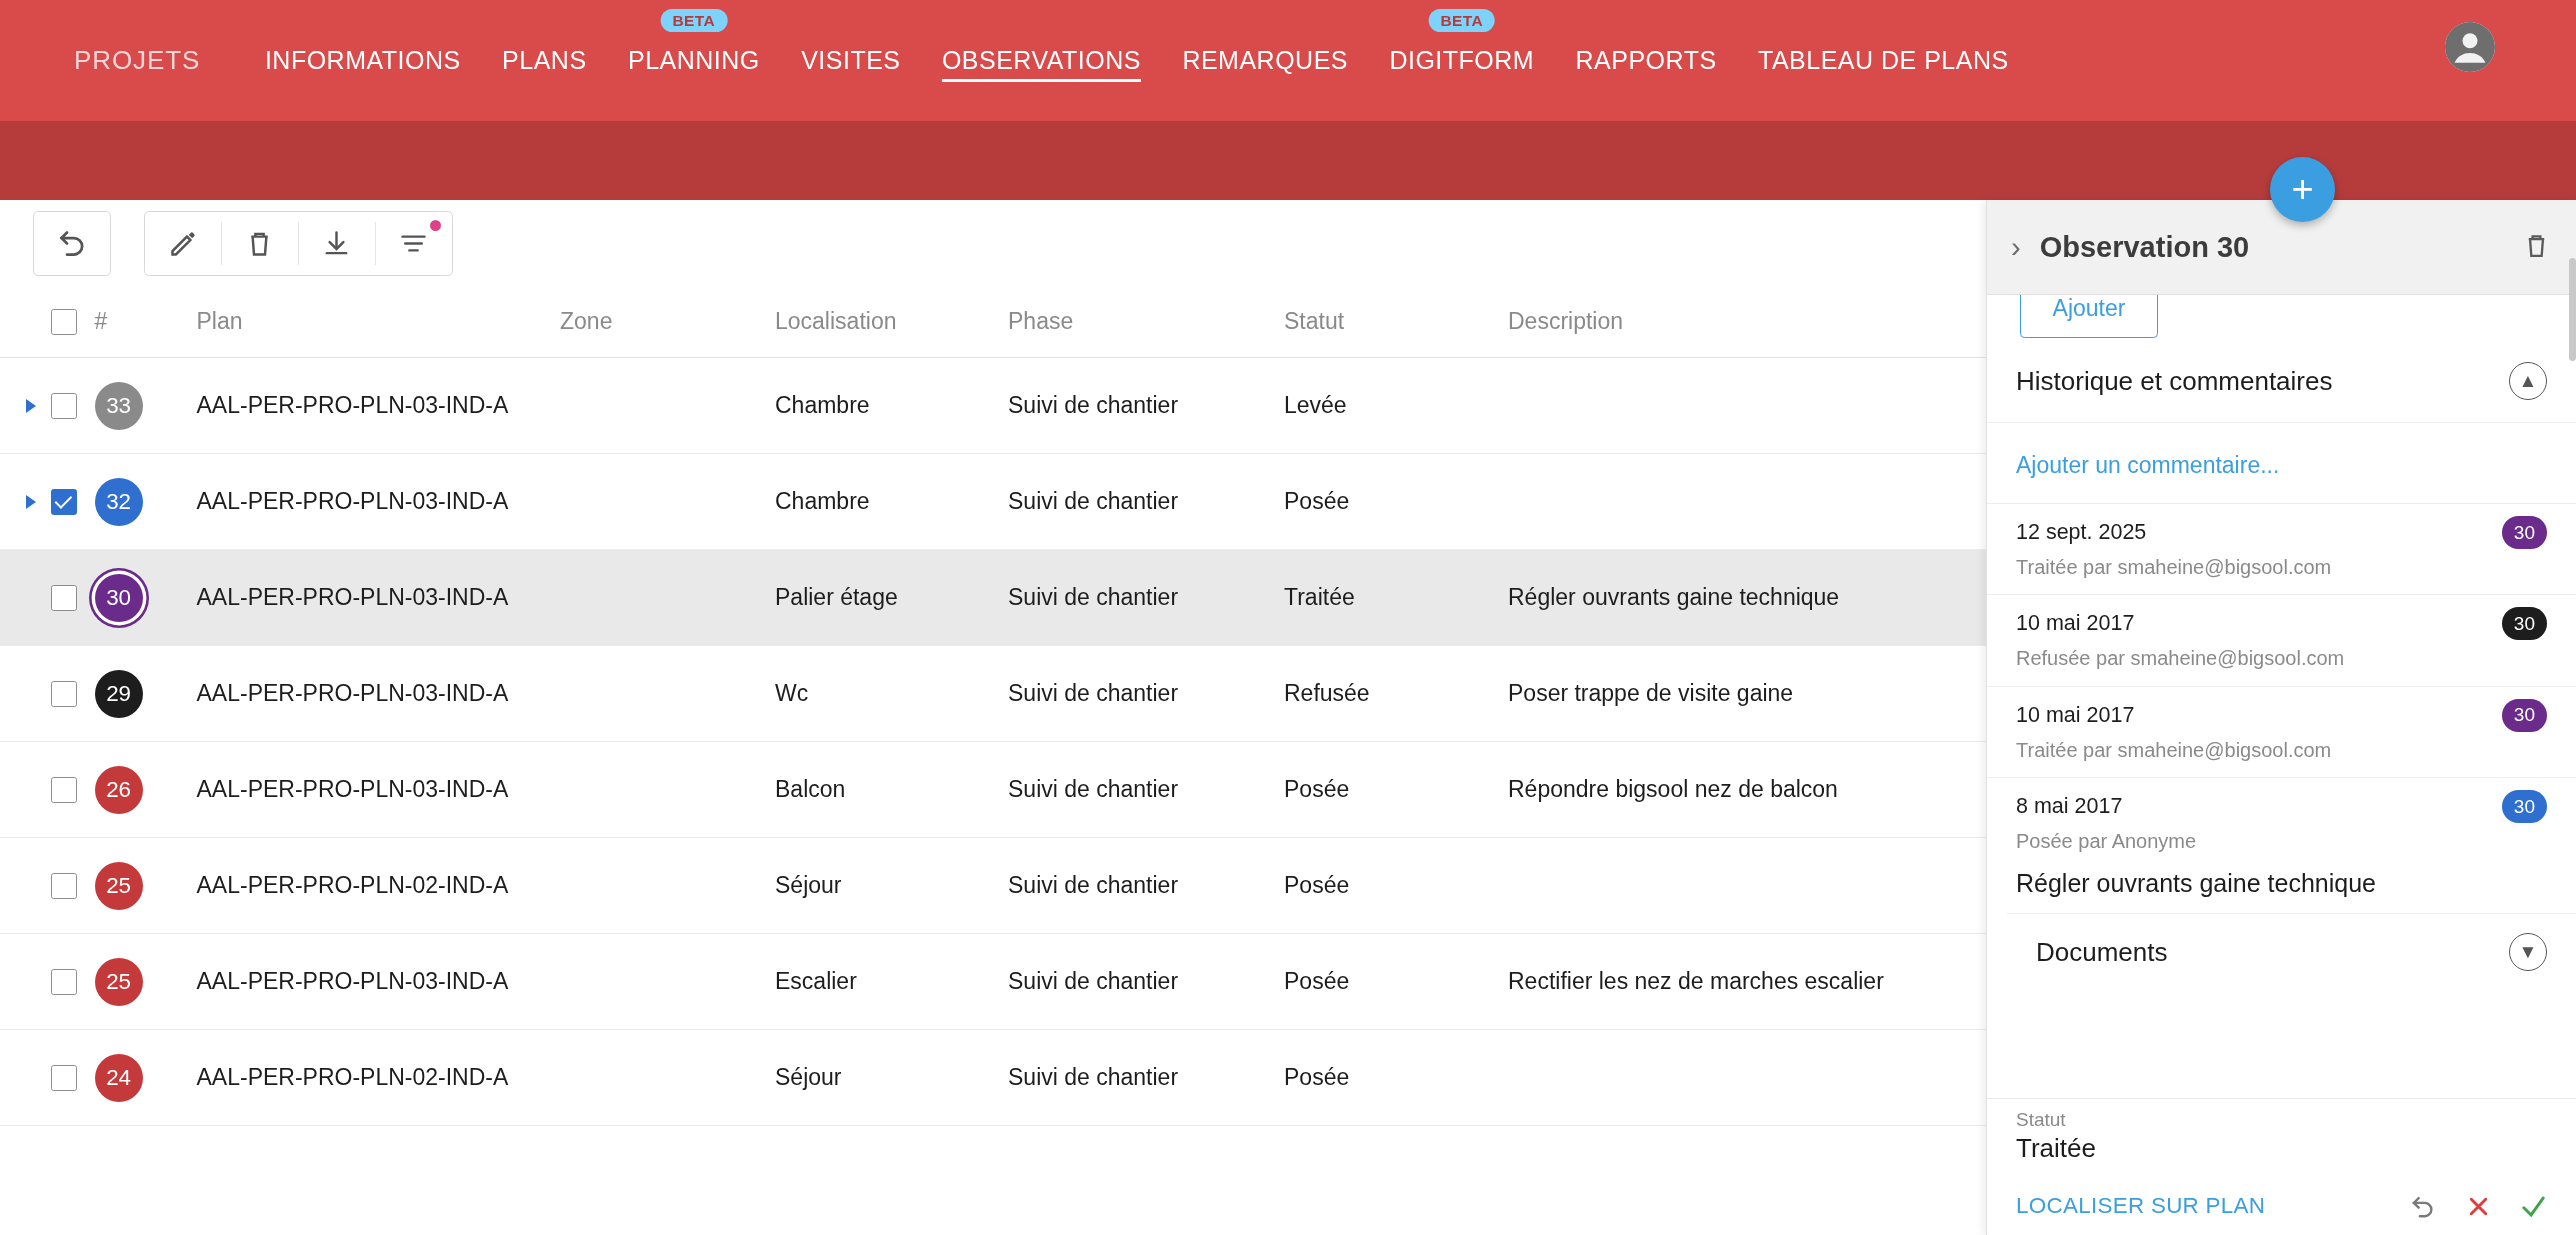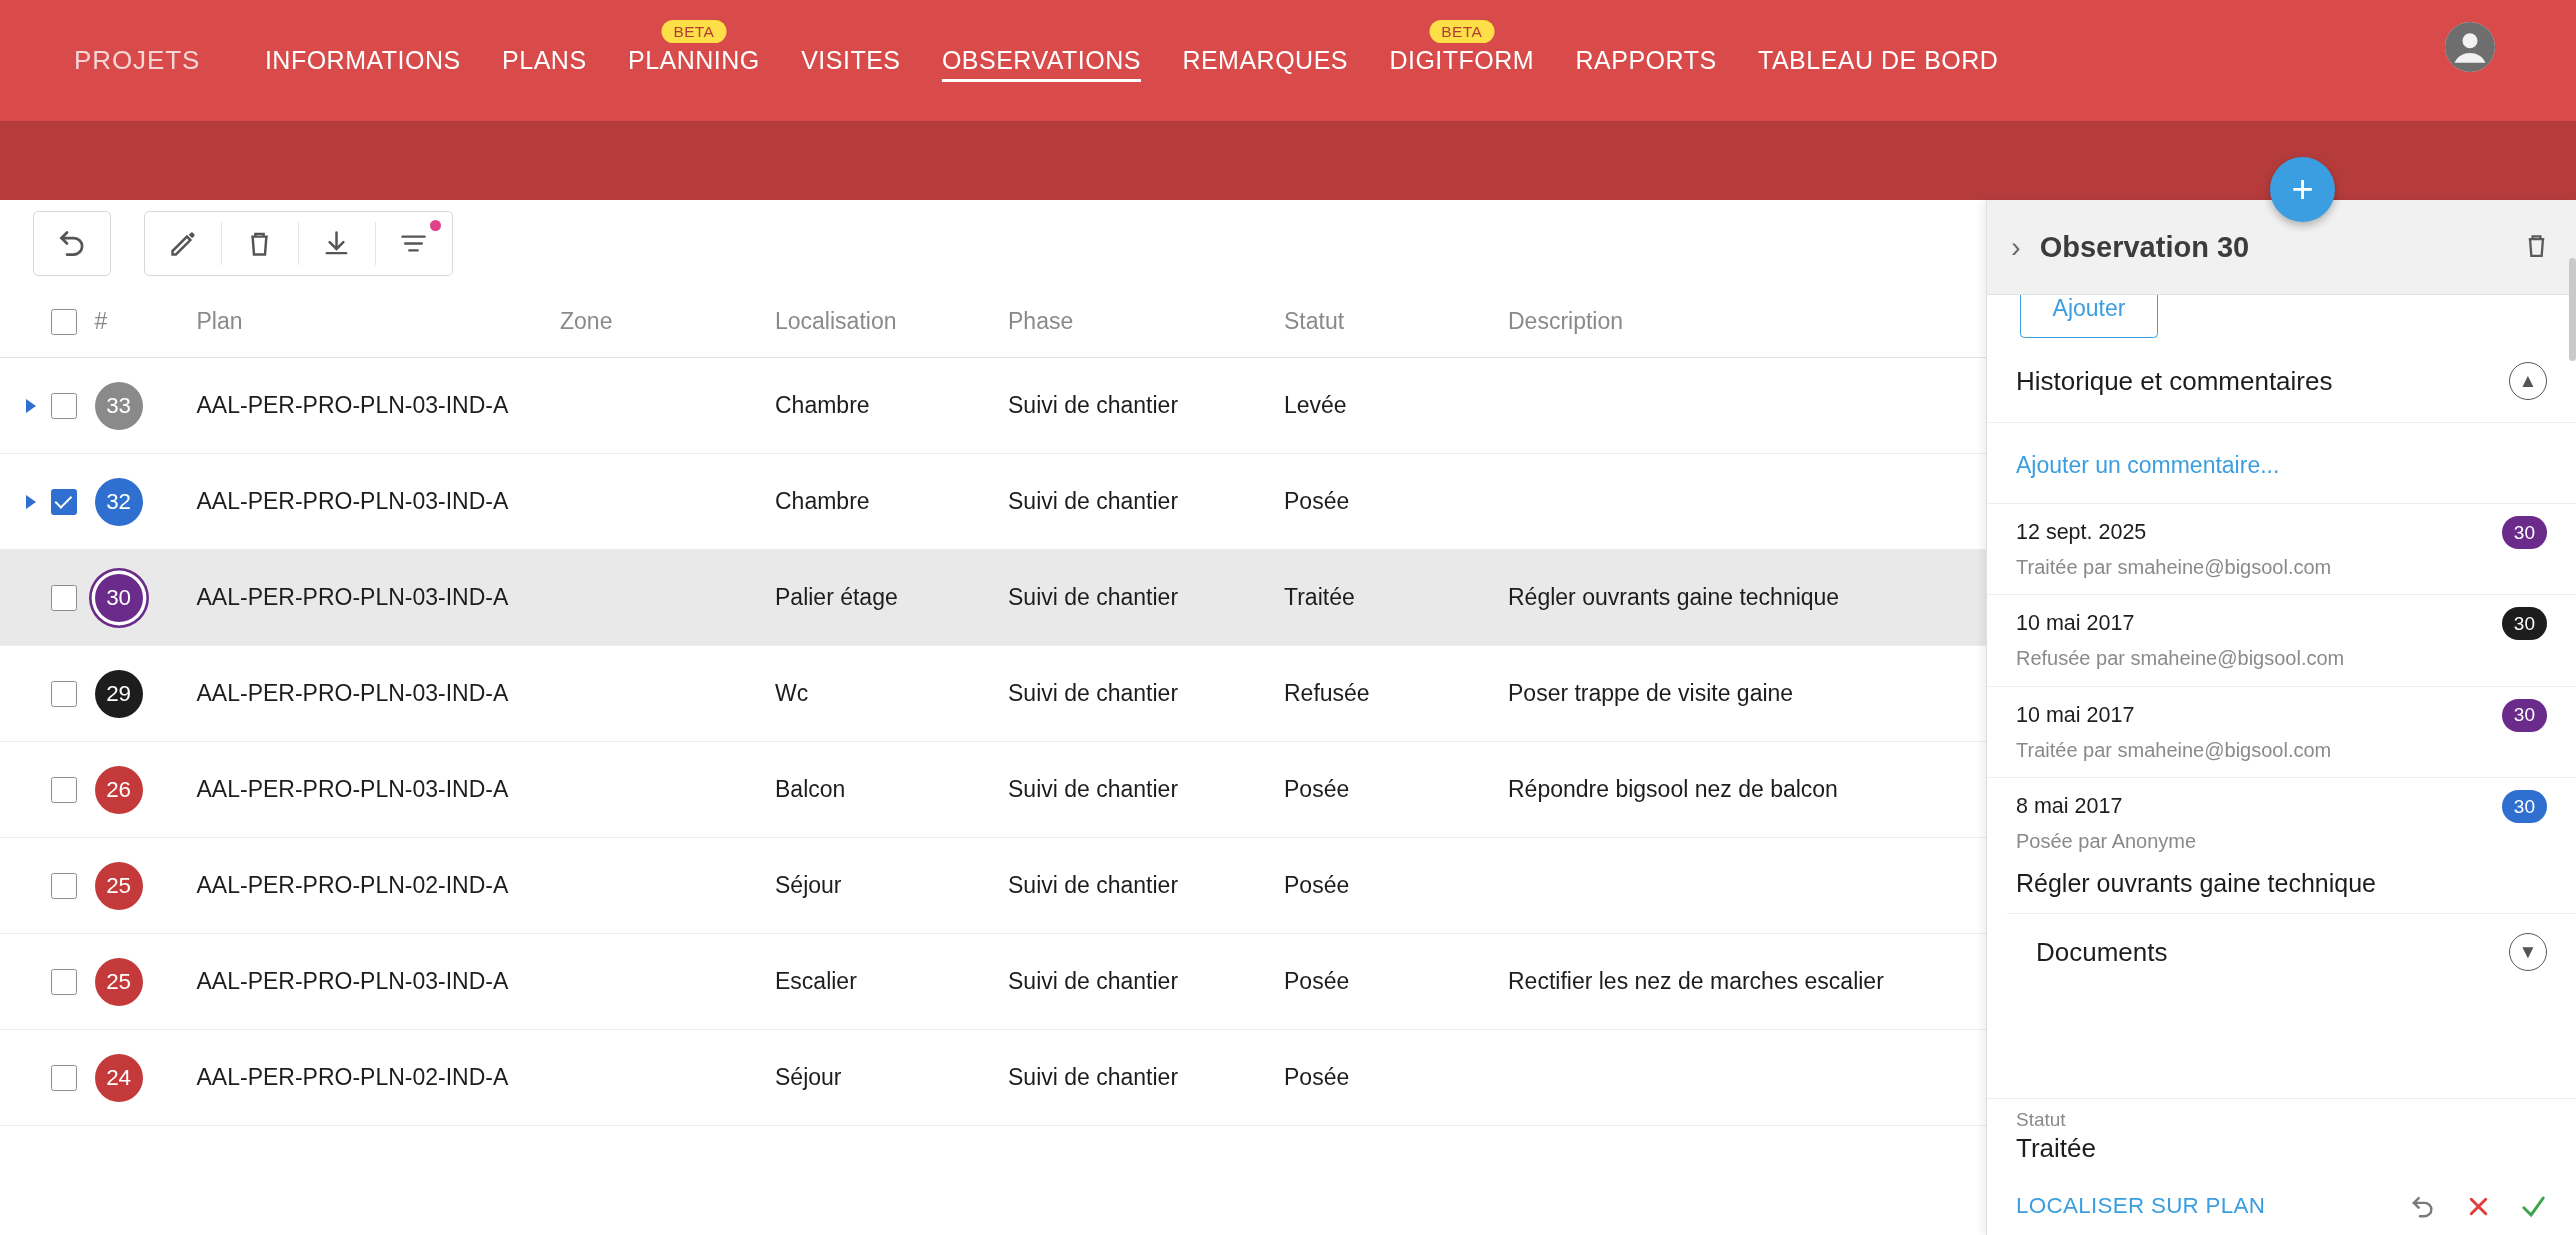--- a/index.html
+++ b/index.html
@@ -22,22 +22,22 @@
     margin-left: 74px; margin-right: 44px; font-weight: 400;
   }
   .navitems { display: flex; align-items: center; height: 121px; }
   .navitem {
     position: relative; color: #ffffff; font-size: 25px; font-weight: 500;
     letter-spacing: 0.5px; padding: 0 20.7px; height: 121px;
     display: flex; align-items: center; cursor: pointer; white-space: nowrap;
   }
   .navitem.active { text-decoration: underline; text-underline-offset: 10.3px; text-decoration-thickness: 2.6px; }
   .beta {
-    position: absolute; top: 20px; left: 50%; transform: translateX(-50%);
-    background: #fde047; color: #b33a3a; font-size: 15.5px; font-weight: 400;
+    position: absolute; top: 9px; left: 50%; transform: translateX(-50%);
+    background: #7dd3fc; color: #b33a3a; font-size: 15.5px; font-weight: 700;
     border-radius: 12px; padding: 2.6px 12px; letter-spacing: 0.4px;
   }
   .avatar-btn {
     position: absolute; right: 81px; top: 22.4px;
     width: 50px; height: 50px; border-radius: 50%;
     background: #f0f0f0; display: flex; align-items: center; justify-content: center;
     cursor: pointer;
   }
   .avatar-btn svg { width: 50px; height: 50px; }
 
@@ -221,21 +221,21 @@
           <span>REMARQUES</span>
         </div>
       <div class="navitem">
         <span class="beta">BETA</span>
         <span>DIGITFORM</span>
       </div>
       <div class="navitem">
           <span>RAPPORTS</span>
         </div>
       <div class="navitem">
-          <span>TABLEAU DE BORD</span>
+          <span>TABLEAU DE PLANS</span>
         </div>
     </div>
     <div class="avatar-btn">
       <svg viewBox="0 0 24 24">
           <circle cx="12" cy="12" r="12" fill="#6e6e6e"></circle>
           <circle cx="12" cy="9" r="3.6" fill="#f2f2f2"></circle>
           <path d="M4.6 19.5c1.3-3 4.2-4.6 7.4-4.6s6.1 1.6 7.4 4.6z" fill="#f2f2f2"></path>
         </svg>
     </div>
   </div>

